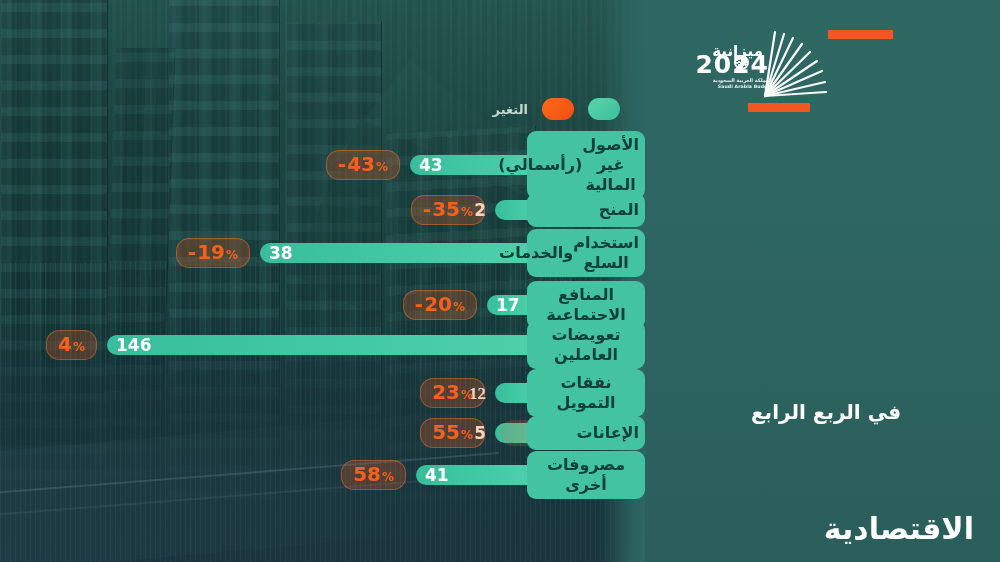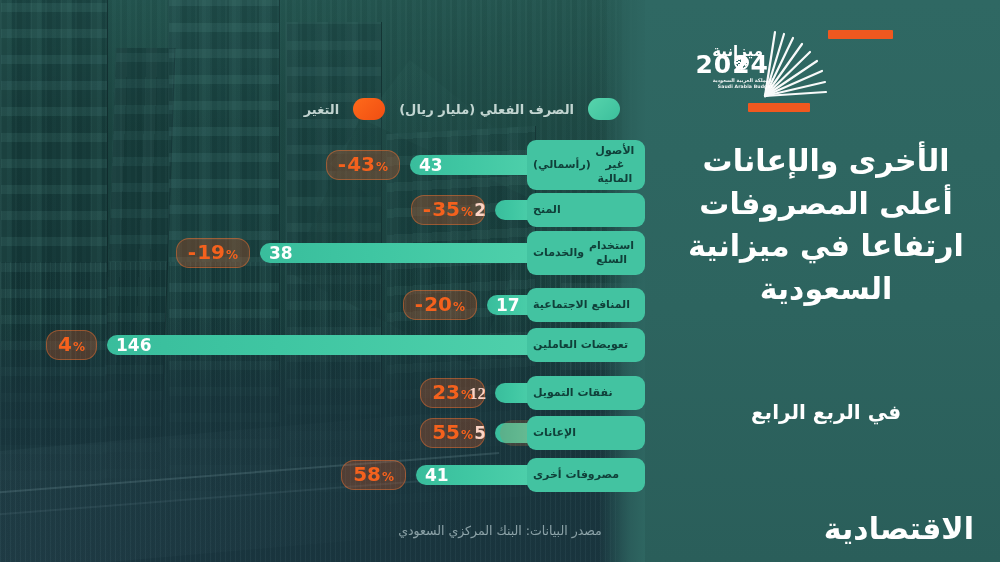--- a/index.html
+++ b/index.html
@@ -276,26 +276,26 @@
   }
 
   
   .cat-pill {
     flex: 0 0 auto;
     width: 118px;
     min-height: 34px;
     background: #43c3a1;
     border-radius: 9px;
     color: #10403a;
-    font-size: 11px;
+    font-size: 16px;
     font-weight: bold;
     line-height: 1.25;
     display: flex;
     align-items: center;
-    justify-content: flex-end;
+    justify-content: space-between;
     text-align: center;
     padding: 4px 6px;
     position: relative;
     z-index: 3;
   }
   .cat-pill.tall { min-height: 44px; }
 
   
   .bar {
     flex: 0 0 auto;
@@ -424,29 +424,27 @@
           <line x1="8" y1="66" x2="69" y2="62"></line>
         </g>
       </svg>
       <div class="logo-word">ميزانية</div>
       <div class="logo-year">2024</div>
       <div class="logo-emblem"></div>
       <div class="logo-sub-ar">المملكة العربية السعودية</div>
       <div class="logo-sub-en">Saudi Arabia Budget</div>
     </div>
 
-    <div class="headline">الأخرى والإعانات أعلى المصروفات ارتفاعا في ميزانية السعودية</div>
     <div class="subhead">في الربع الرابع</div>
     <div class="brand">الاقتصادية</div>
   </div>
 
   <div class="legend">
     <div class="legend-item">
       <span class="legend-dot dot-actual"></span>
-      <span class="legend-label">الصرف الفعلي (مليار ريال)</span>
     </div>
     <div class="legend-item">
       <span class="legend-dot dot-change"></span>
       <span class="legend-label">التغير</span>
     </div>
   </div>
 
   <div class="chart" id="chart-rows">
       <div class="row" style="top: 0px;">
         <div class="cat-pill tall">
@@ -548,15 +546,14 @@
         <div class="bar" style="width: 121px; padding-left: 12px;">
           <span class="bar-value">41</span>
         </div>
         <div class="badge">
           <span class="pct">%</span>
           <span class="num">58</span>
         </div>
       </div>
     </div>
 
-  <div class="source">مصدر البيانات: البنك المركزي السعودي</div>
 
 </div>
 
 </body></html>

